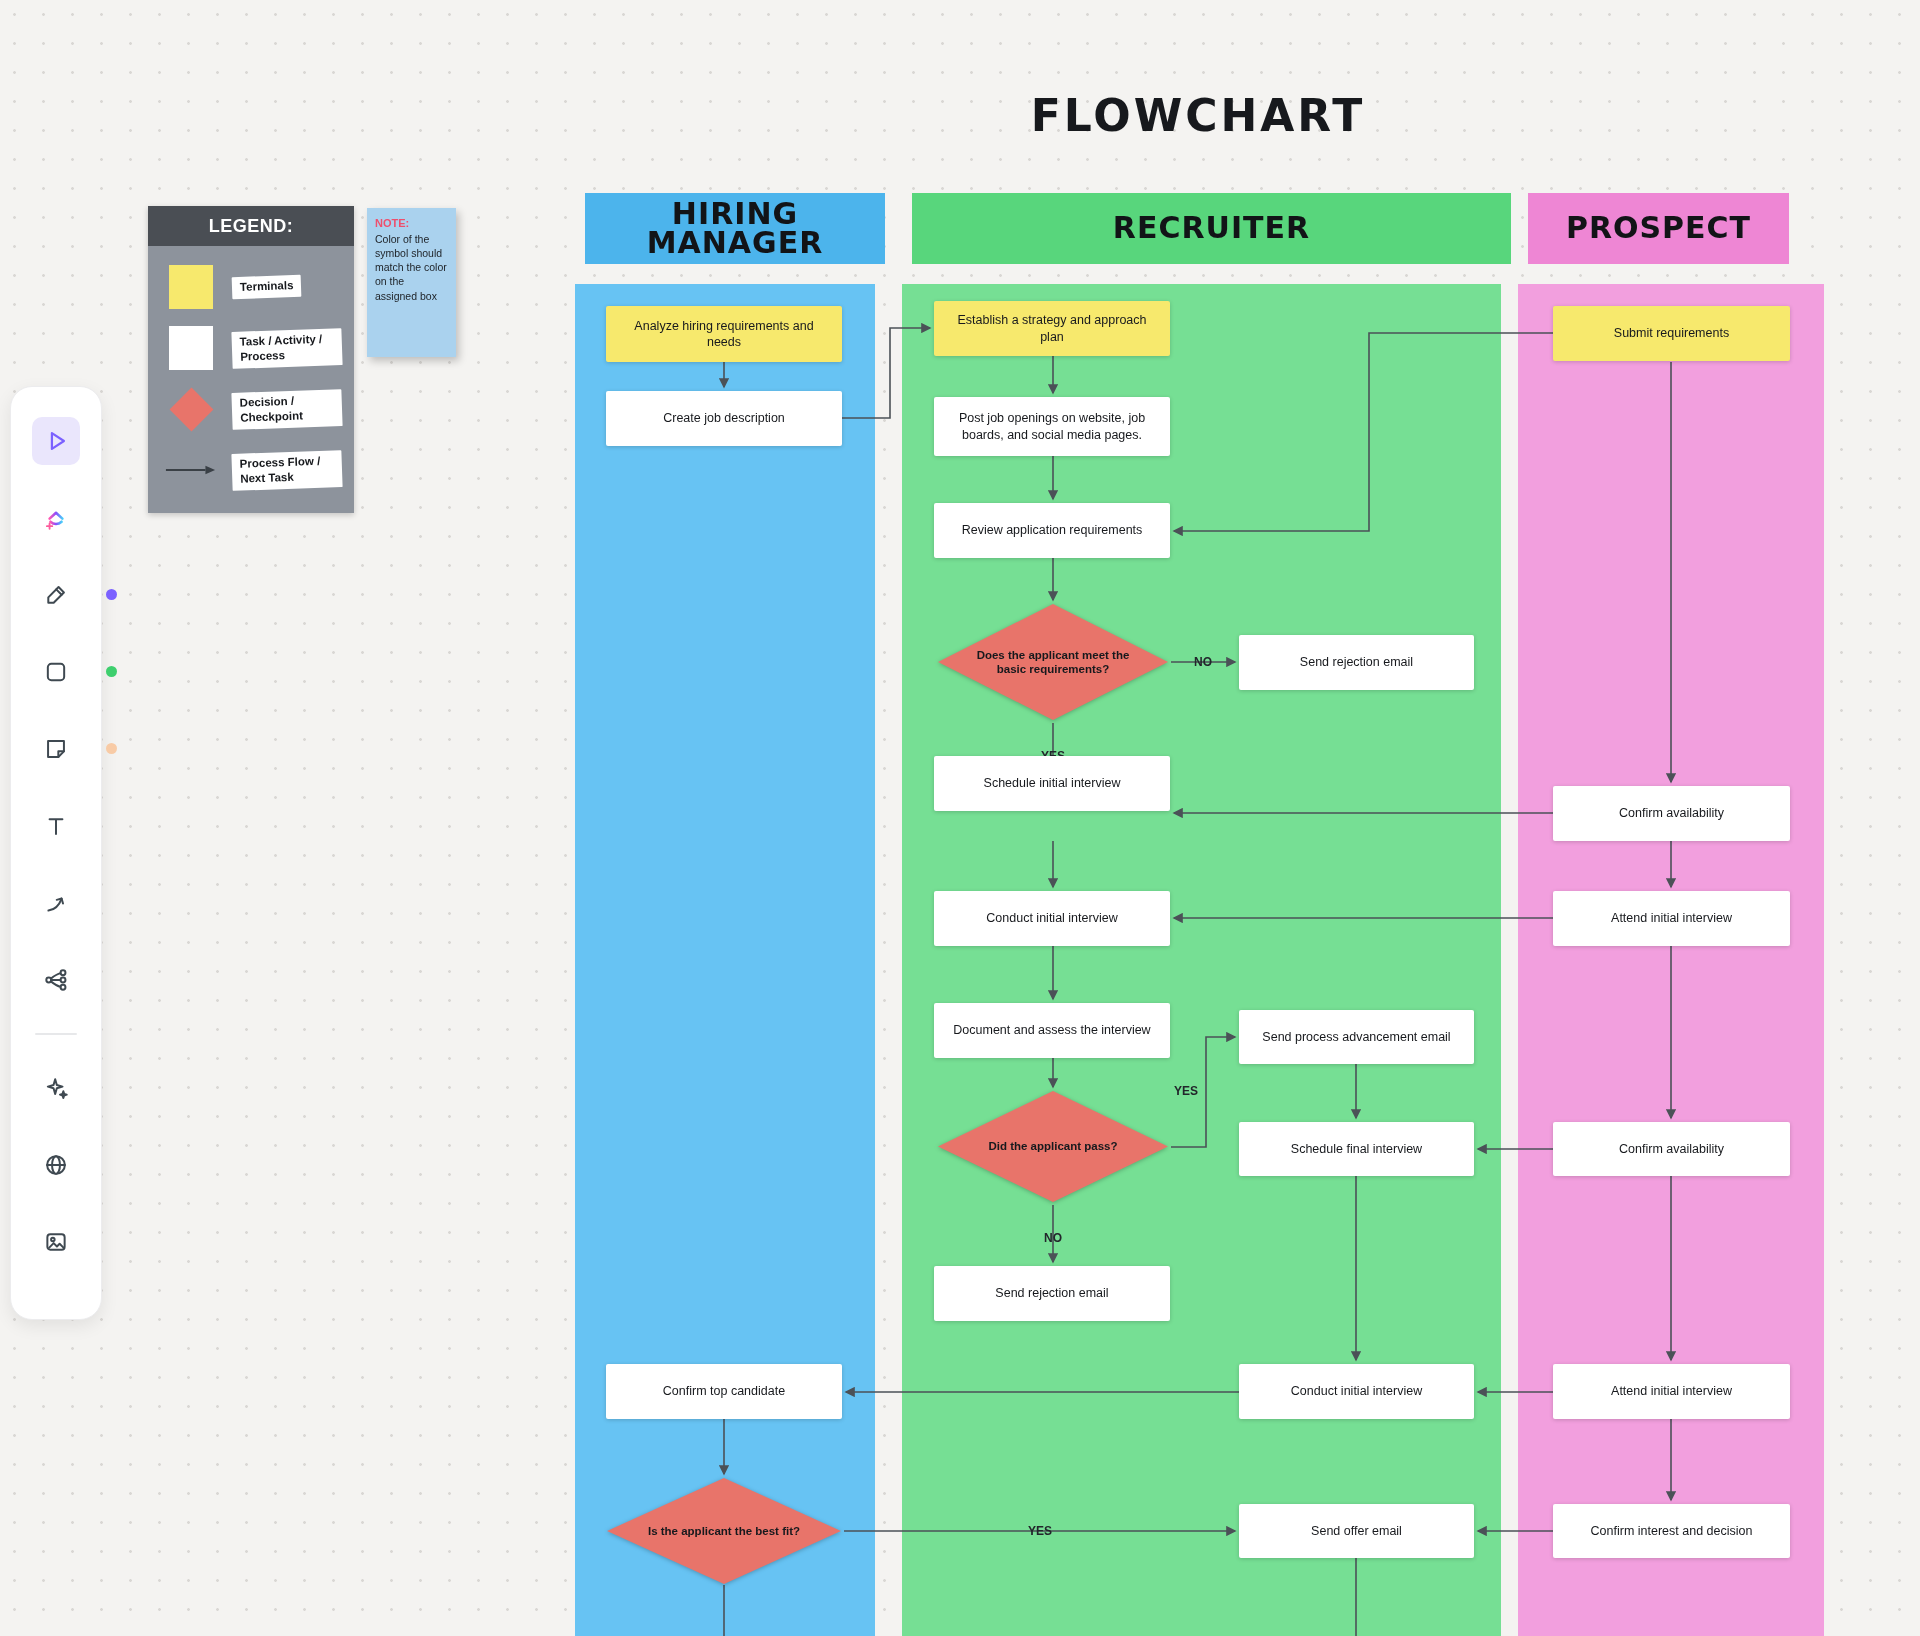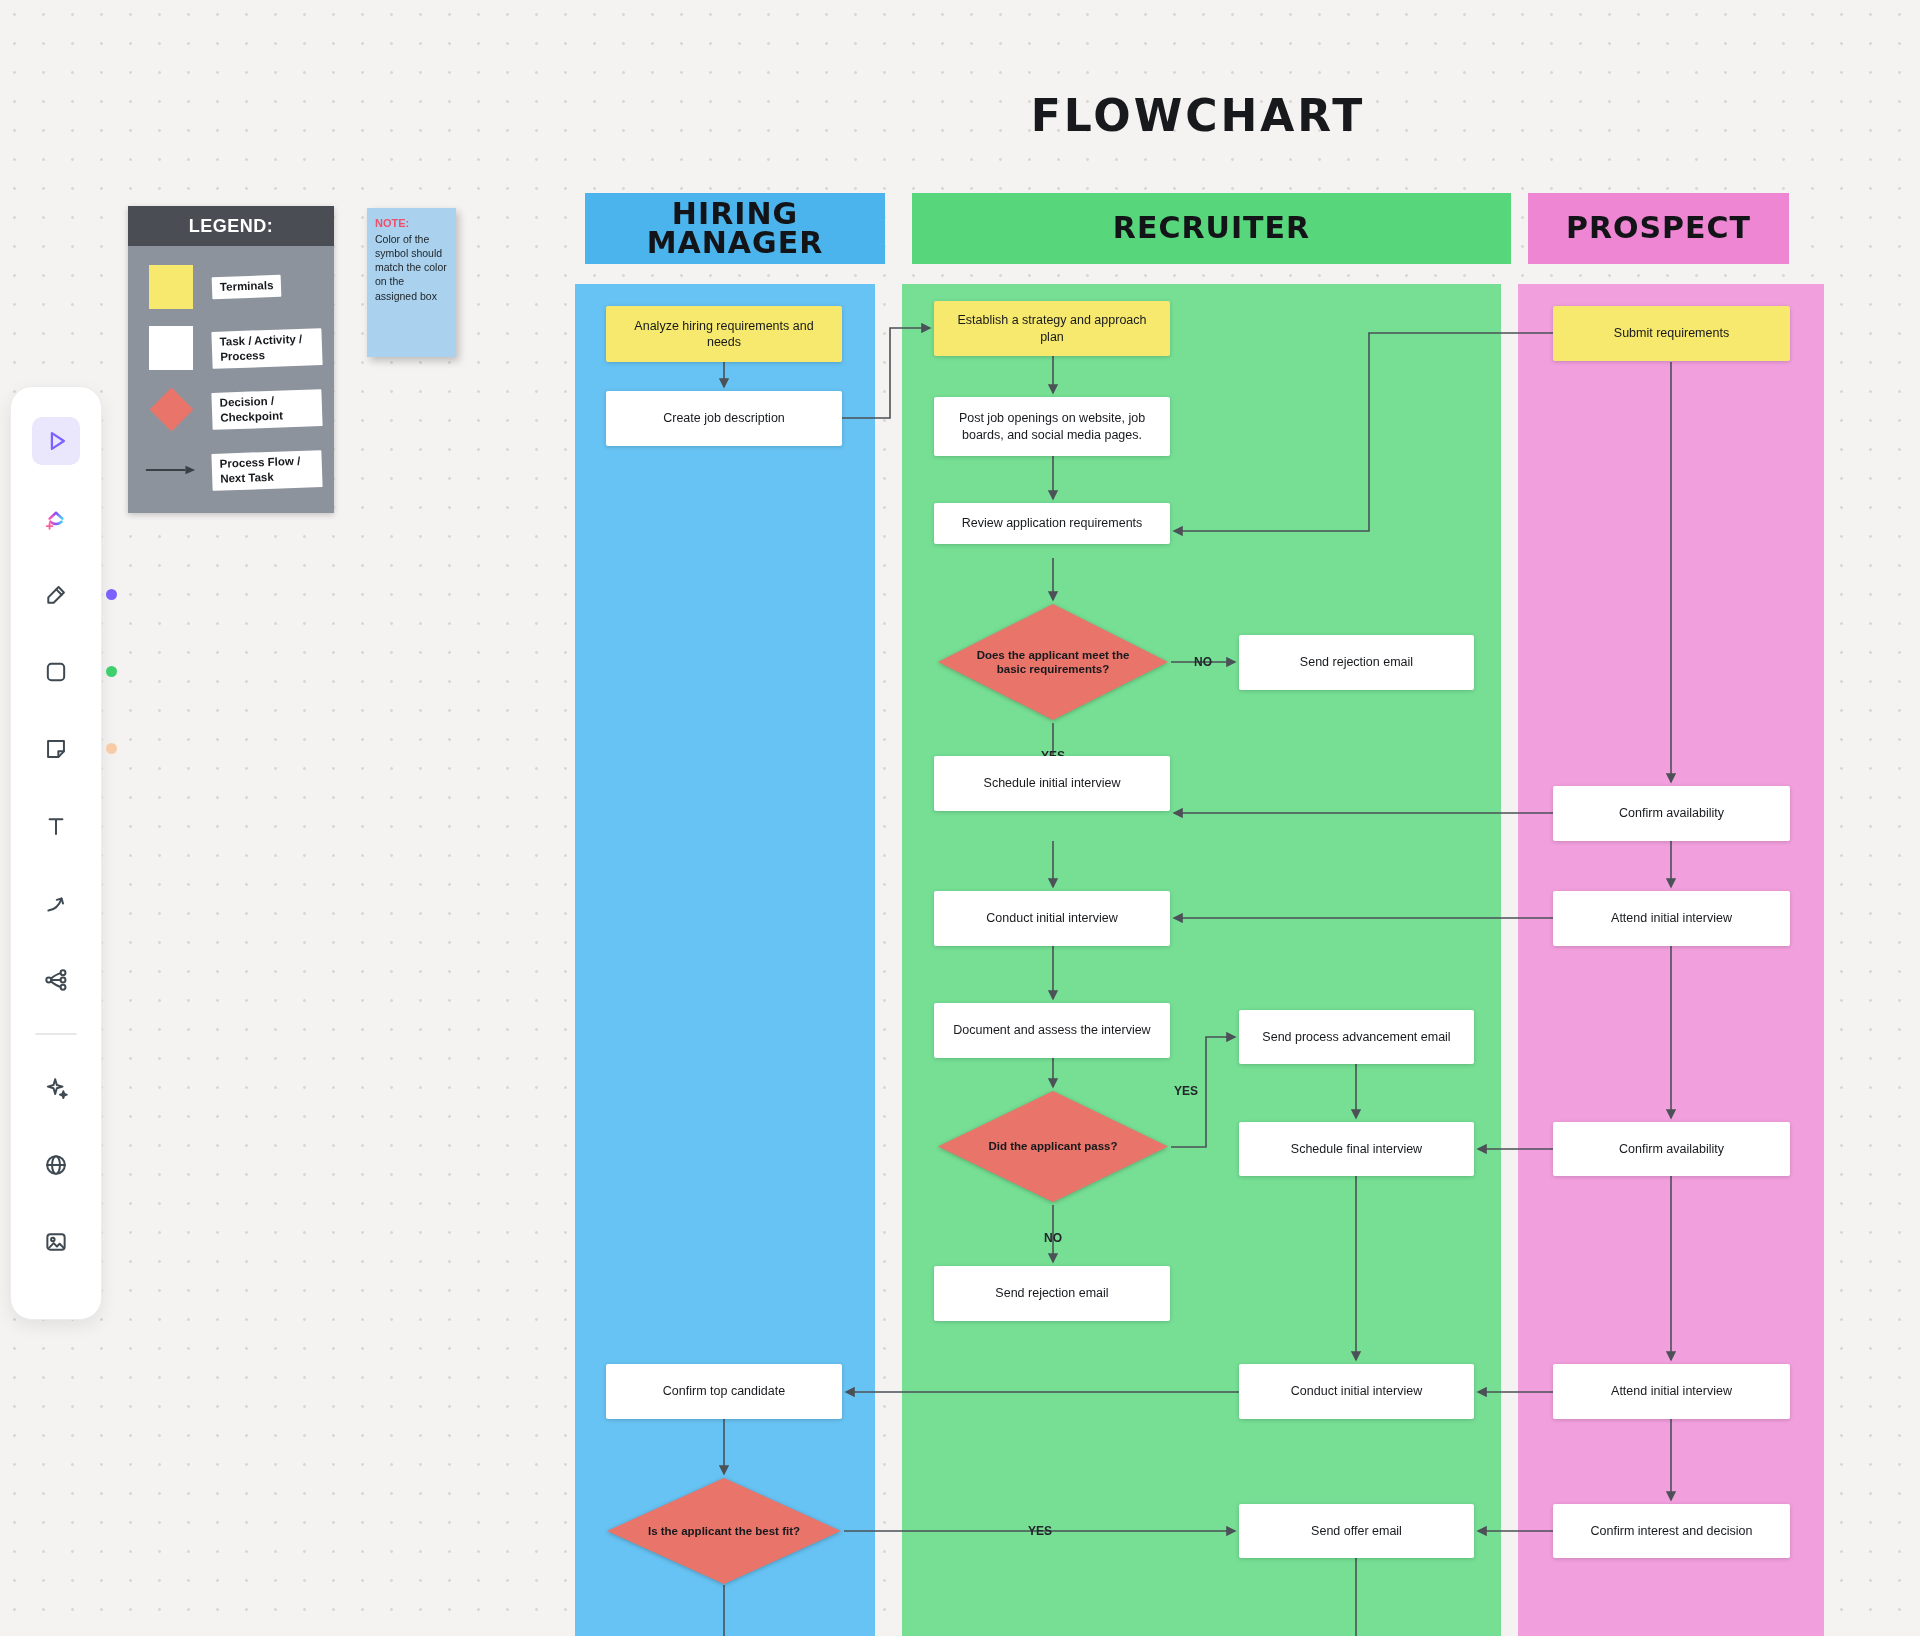--- a/index.html
+++ b/index.html
@@ -32,21 +32,21 @@
   .node.decision svg{position:absolute;inset:0;filter:drop-shadow(0 1px 2px rgba(0,0,0,.25));}
   .dlabel{
     position:absolute;inset:0;display:flex;align-items:center;justify-content:center;
     text-align:center;font-size:11.5px;font-weight:700;line-height:1.25;padding:0 17%;box-sizing:border-box;
   }
   
   #edges{position:absolute;left:0;top:0;pointer-events:none;}
   .edge-line{fill:none;stroke:#4b5157;stroke-width:1.6;}
   .edge-label{font-size:12px;font-weight:700;fill:#22262b;font-family:"Liberation Sans",sans-serif;}
   
-  #legend{position:absolute;left:128px;top:206px;width:206px;box-shadow:0 2px 6px rgba(0,0,0,.2);}
+  #legend{position:absolute;left:148px;top:206px;width:206px;box-shadow:0 2px 6px rgba(0,0,0,.2);}
   .legend-header{background:#4a4e54;color:#fff;height:40px;display:flex;align-items:center;justify-content:center;font-size:18px;font-weight:700;letter-spacing:.5px;}
   .legend-body{background:#8d939c;padding:18px 12px 20px 16px;display:flex;flex-direction:column;gap:15px;}
   .legend-row{display:flex;align-items:center;gap:14px;}
   .shape-cell{width:54px;min-width:54px;height:46px;display:flex;align-items:center;justify-content:center;}
   .legend-square{width:44px;height:44px;}
   .legend-diamond{width:31px;height:31px;transform:rotate(45deg);}
   .chip{background:#fff;padding:3px 8px 4px;font-size:11.5px;font-weight:700;color:#17191d;transform:rotate(-2deg);line-height:1.3;max-width:104px;border-radius:1px;}
   
   #note{position:absolute;left:367px;top:208px;width:89px;min-height:149px;background:#aad2ee;
     box-shadow:3px 4px 8px rgba(0,0,0,.22);padding:8px 8px 10px;box-sizing:border-box;font-size:10.5px;line-height:1.35;}
@@ -254,21 +254,21 @@
     <div class="node process" style="left: 606px; top: 391px; width: 236px; height: 55px; background: rgb(255, 255, 255);">Create job description</div>
     <div class="node process" style="left: 606px; top: 1364px; width: 236px; height: 55px; background: rgb(255, 255, 255);">Confirm top candidate</div>
     <div class="node decision" style="left: 606px; top: 1477px; width: 236px; height: 108px;">
       <svg viewBox="0 0 236 108" width="236" height="108">
         <polygon points="118,1 235,54 118,107 1,54" fill="#e8746a"></polygon>
       </svg>
       <div class="dlabel">Is the applicant the best fit?</div>
     </div>
     <div class="node terminal" style="left: 934px; top: 301px; width: 236px; height: 55px; background: rgb(247, 233, 109);">Establish a strategy and approach plan</div>
     <div class="node process" style="left: 934px; top: 397px; width: 236px; height: 59px; background: rgb(255, 255, 255);">Post job openings on website, job boards, and social media pages.</div>
-    <div class="node process" style="left: 934px; top: 503px; width: 236px; height: 41px; background: rgb(255, 255, 255);">Review application requirements</div>
+    <div class="node process" style="left: 934px; top: 503px; width: 236px; height: 55px; background: rgb(255, 255, 255);">Review application requirements</div>
     <div class="node decision" style="left: 937px; top: 603px; width: 232px; height: 118px;">
       <svg viewBox="0 0 232 118" width="232" height="118">
         <polygon points="116,1 231,59 116,117 1,59" fill="#e8746a"></polygon>
       </svg>
       <div class="dlabel">Does the applicant meet the basic requirements?</div>
     </div>
     <div class="node process" style="left: 934px; top: 756px; width: 236px; height: 55px; background: rgb(255, 255, 255);">Schedule initial interview</div>
     <div class="node process" style="left: 934px; top: 891px; width: 236px; height: 55px; background: rgb(255, 255, 255);">Conduct initial interview</div>
     <div class="node process" style="left: 934px; top: 1003px; width: 236px; height: 55px; background: rgb(255, 255, 255);">Document and assess the interview</div>
     <div class="node decision" style="left: 937px; top: 1090px; width: 232px; height: 113px;">

